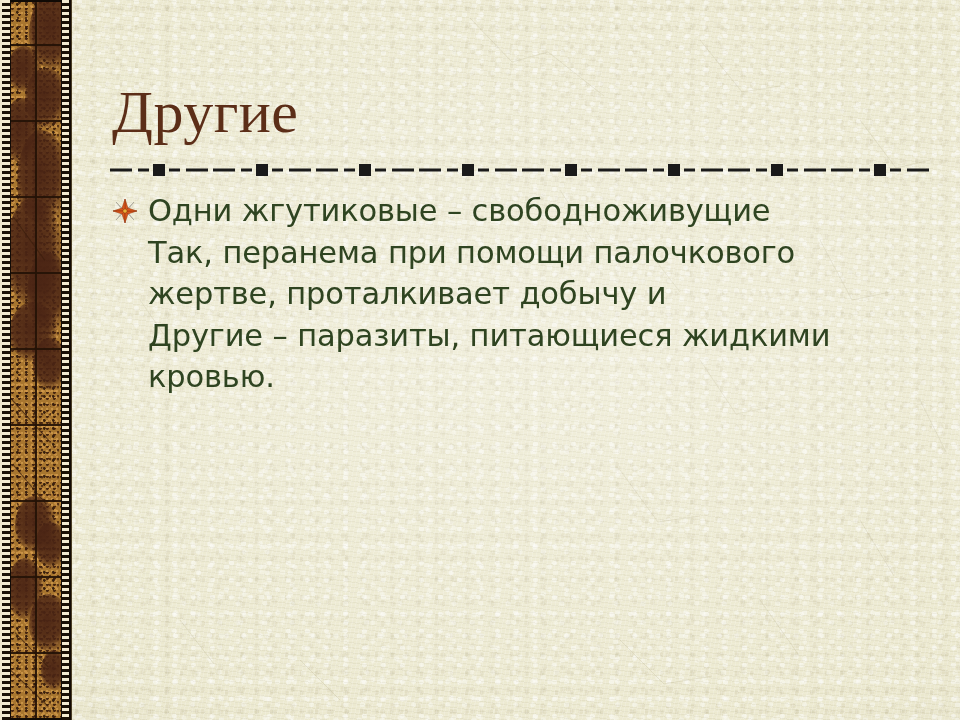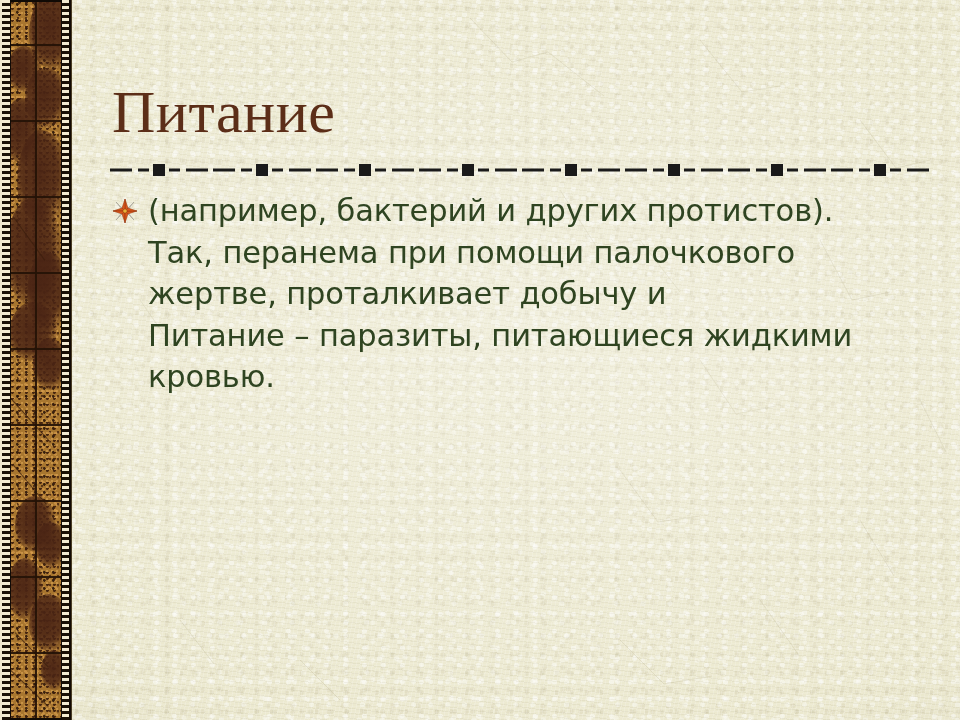--- a/index.html
+++ b/index.html
@@ -275,21 +275,21 @@
         <div class="lb-hline" style="top:422px;"></div>
         <div class="lb-hline" style="top:498px;"></div>
         <div class="lb-hline" style="top:574px;"></div>
         <div class="lb-hline" style="top:650px;"></div>
       </div>
     </div>
 
     <div class="lb-innerline"></div>
   </div>
 
-  <div id="title">Питание</div>
+  <div id="title">Другие</div>
 
   <svg id="divider" viewBox="0 0 824 16" preserveAspectRatio="none">
     <g fill="#1a1a1a">
 
       <g>
         <rect x="2" y="6.5" width="22" height="3"></rect>
         <rect x="30" y="6.5" width="11" height="3"></rect>
         <rect x="45" y="2" width="12" height="12"></rect>
         <rect x="61" y="6.5" width="11" height="3"></rect>
         <rect x="78" y="6.5" width="22" height="3"></rect>
@@ -364,21 +364,21 @@
         <path d="M13 13 L25 13 L16 10 Z"></path>
         <path d="M13 13 L13 25 L10 16 Z"></path>
         <path d="M13 13 L13 25 L16 16 Z"></path>
         <path d="M13 13 L1 13 L10 10 Z"></path>
         <path d="M13 13 L1 13 L10 16 Z"></path>
       </g>
       <circle cx="13" cy="13" r="2.1" fill="#e8b23a" stroke="#8a2f08" stroke-width="0.4"></circle>
     </svg>
 
     <div id="body-text">
-      <span class="ln">(например, бактерий и других протистов).</span>
+      <span class="ln">Одни жгутиковые – свободноживущие</span>
       <span class="ln">Так, перанема при помощи палочкового</span>
       <span class="ln">жертве, проталкивает добычу и</span>
-      <span class="ln">Питание – паразиты, питающиеся жидкими</span>
+      <span class="ln">Другие – паразиты, питающиеся жидкими</span>
       <span class="ln">кровью.</span>
     </div>
   </div>
 
 </div>
 
 </body></html>

